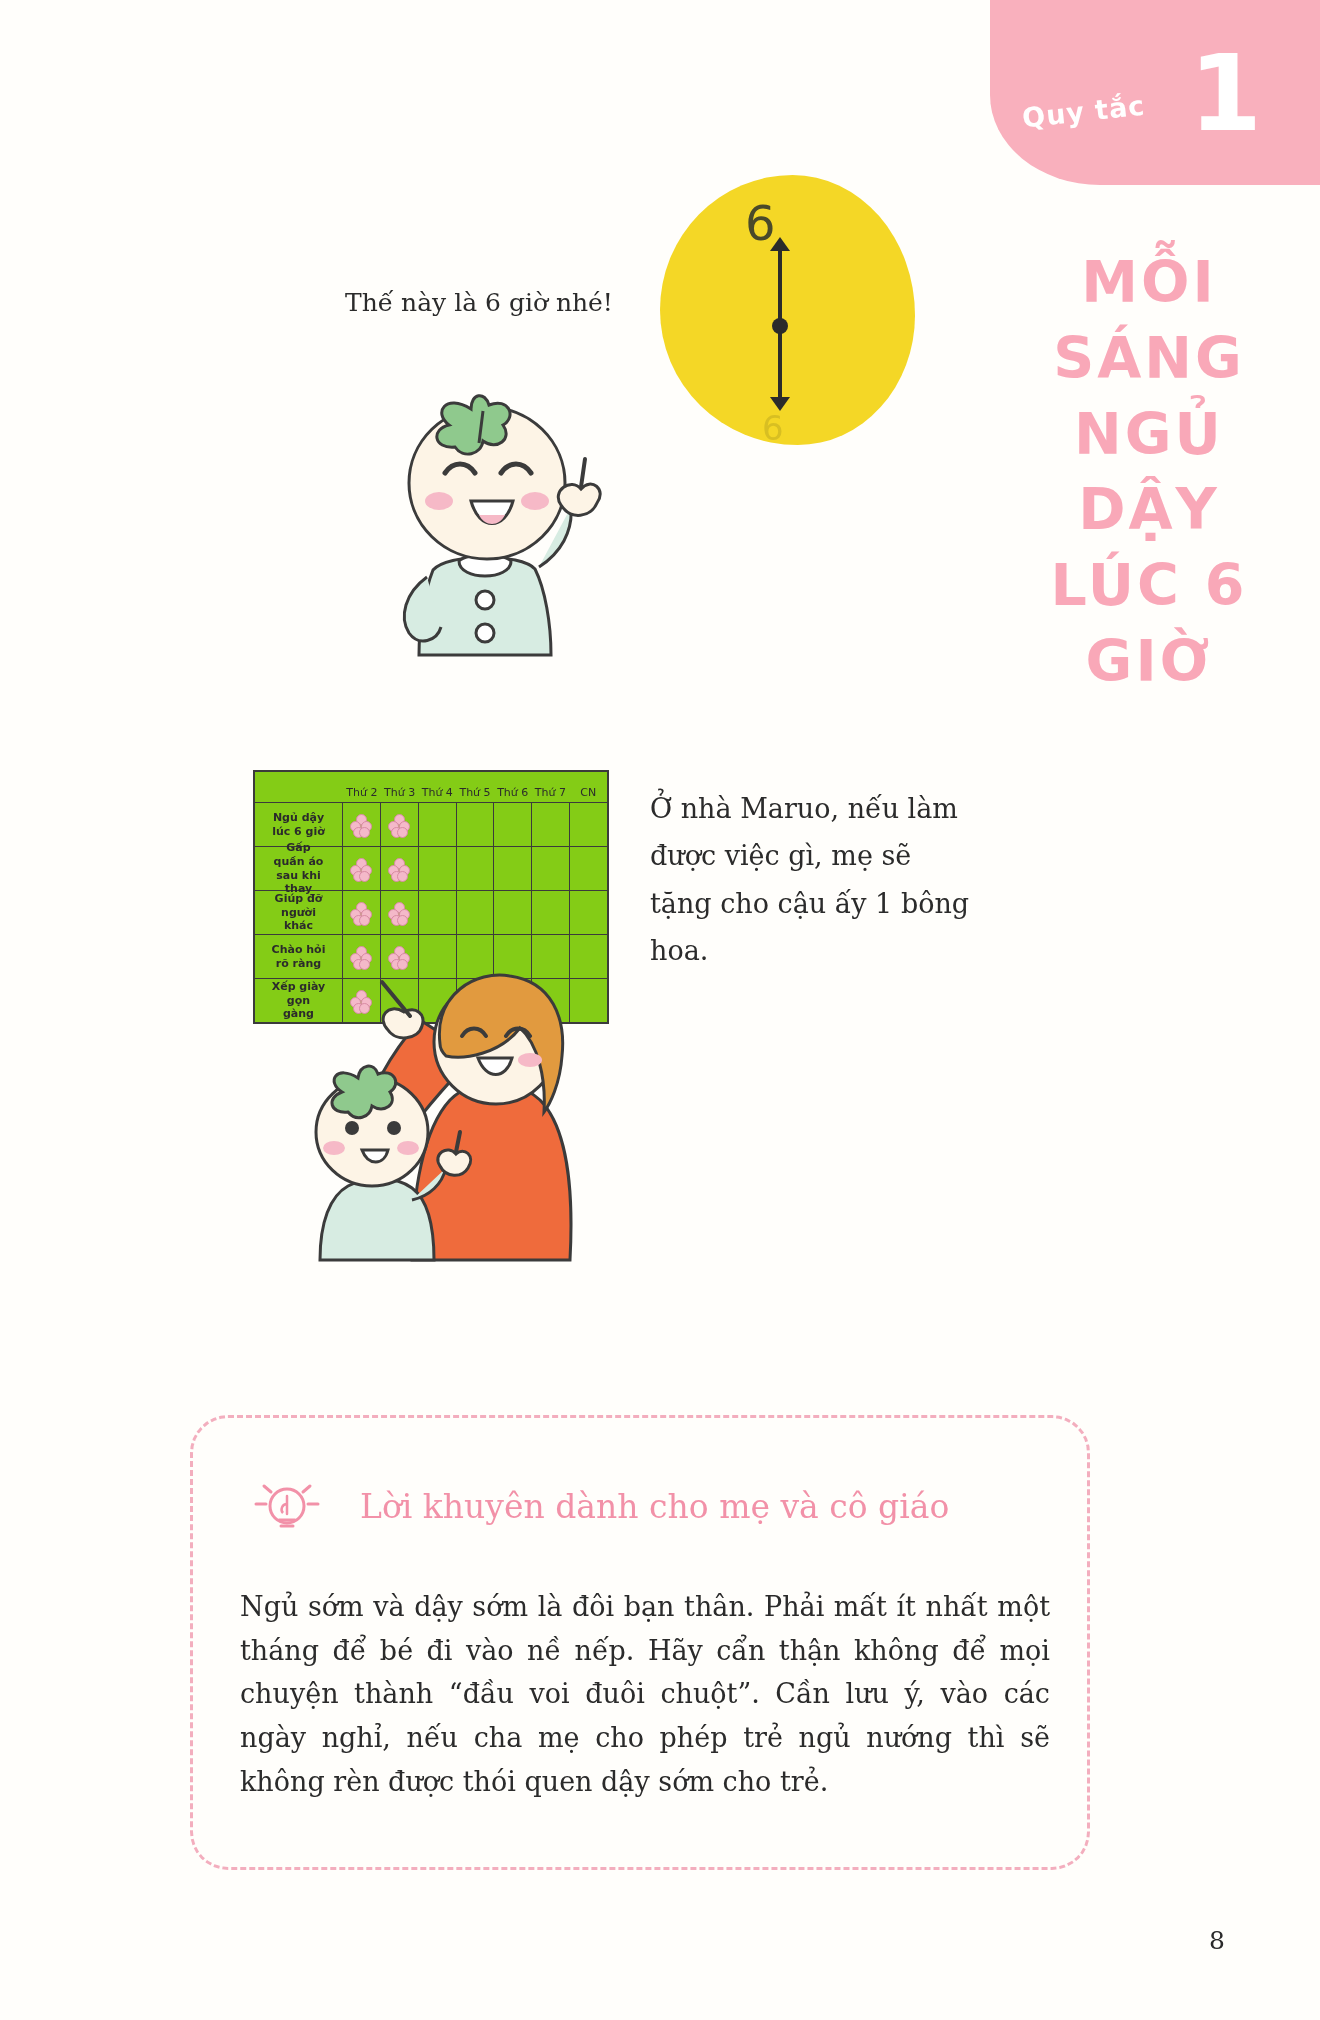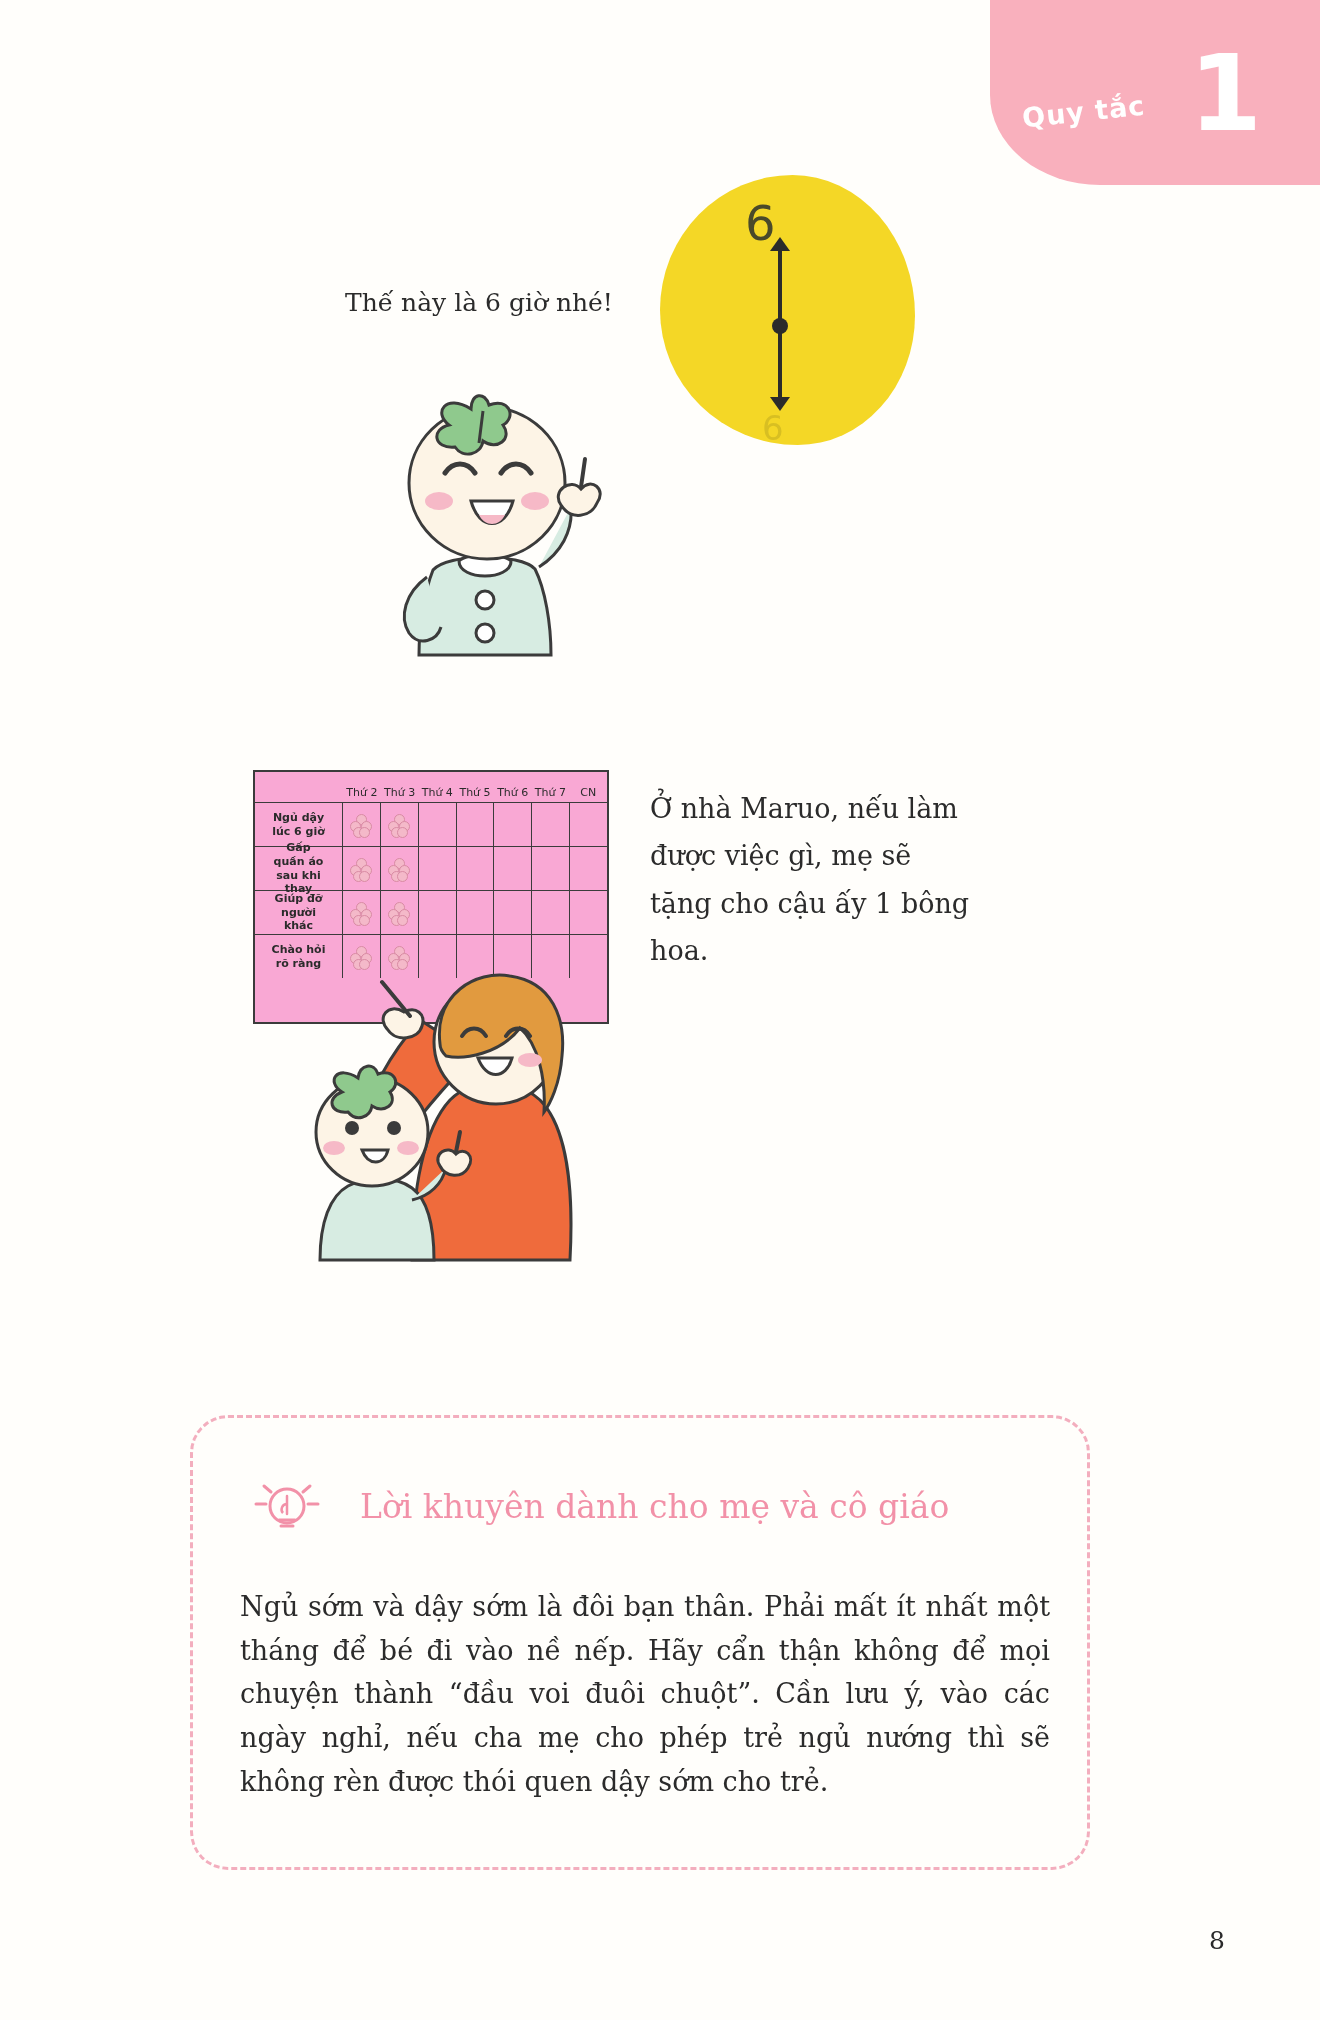--- a/index.html
+++ b/index.html
@@ -158,21 +158,21 @@
     font-family: "DejaVu Serif", serif;
   }
 
   
   .chart-wrap {
     position: absolute;
     left: 253px;
     top: 770px;
     width: 352px;
     height: 250px;
-    background: #f9a8d4;
+    background: #84cc16;
     border: 2px solid #3b3b3b;
   }
   .chart-head {
     display: flex;
     height: 30px;
     align-items: flex-end;
   }
   .chart-head .corner { width: 88px; flex: none; }
   .chart-head .col {
     flex: 1;
@@ -284,20 +284,28 @@
 </style>
 </head>
 <body>
 
 <div class="page">
 
   <div class="rule-badge"></div>
   <div class="rule-badge-label">Quy tắc</div>
   <div class="rule-badge-number">1</div>
 
+  <div class="big-title">
+    <div>MỖI</div>
+    <div>SÁNG</div>
+    <div>NGỦ</div>
+    <div>DẬY</div>
+    <div>LÚC 6</div>
+    <div>GIỜ</div>
+  </div>
 
   <div class="speech">Thế này là 6 giờ nhé!</div>
 
   <div class="clock-blob"></div>
   <div class="clock-12">6</div>
   <div class="clock-arrow"></div>
   <div class="clock-dot"></div>
   <div class="clock-6">6</div>
 
   <svg class="baby-top" viewBox="0 0 240 310">
@@ -446,20 +454,38 @@
               <span></span>
             </div>
           </div>
         <div class="cell"></div>
         <div class="cell"></div>
         <div class="cell"></div>
         <div class="cell"></div>
         <div class="cell"></div>
       </div>
 
+      <div class="chart-row">
+        <div class="label">Xếp giày gọn gàng</div>
+        <div class="cell">
+            <div class="flower">
+              <span></span>
+              <span></span>
+              <span></span>
+              <span></span>
+              <span></span>
+            </div>
+          </div>
+        <div class="cell"></div>
+        <div class="cell"></div>
+        <div class="cell"></div>
+        <div class="cell"></div>
+        <div class="cell"></div>
+        <div class="cell"></div>
+      </div>
 
     </div>
   </div>
 
   <svg class="scene-bottom" viewBox="0 0 420 350">
 
     <path d="M120 60 C92 92 70 130 60 170 C54 196 76 210 94 190 C120 156 150 118 176 96 Z" fill="#ef6b3c" stroke="#3b3b3b" stroke-width="3"></path>
 
     <path d="M104 52 C88 42 76 58 88 70 C96 82 118 80 122 66 C126 54 116 46 104 52 Z" fill="#fdf4e6" stroke="#3b3b3b" stroke-width="3"></path>
     <path d="M110 56 L82 22" stroke="#3b3b3b" stroke-width="4" stroke-linecap="round"></path>

